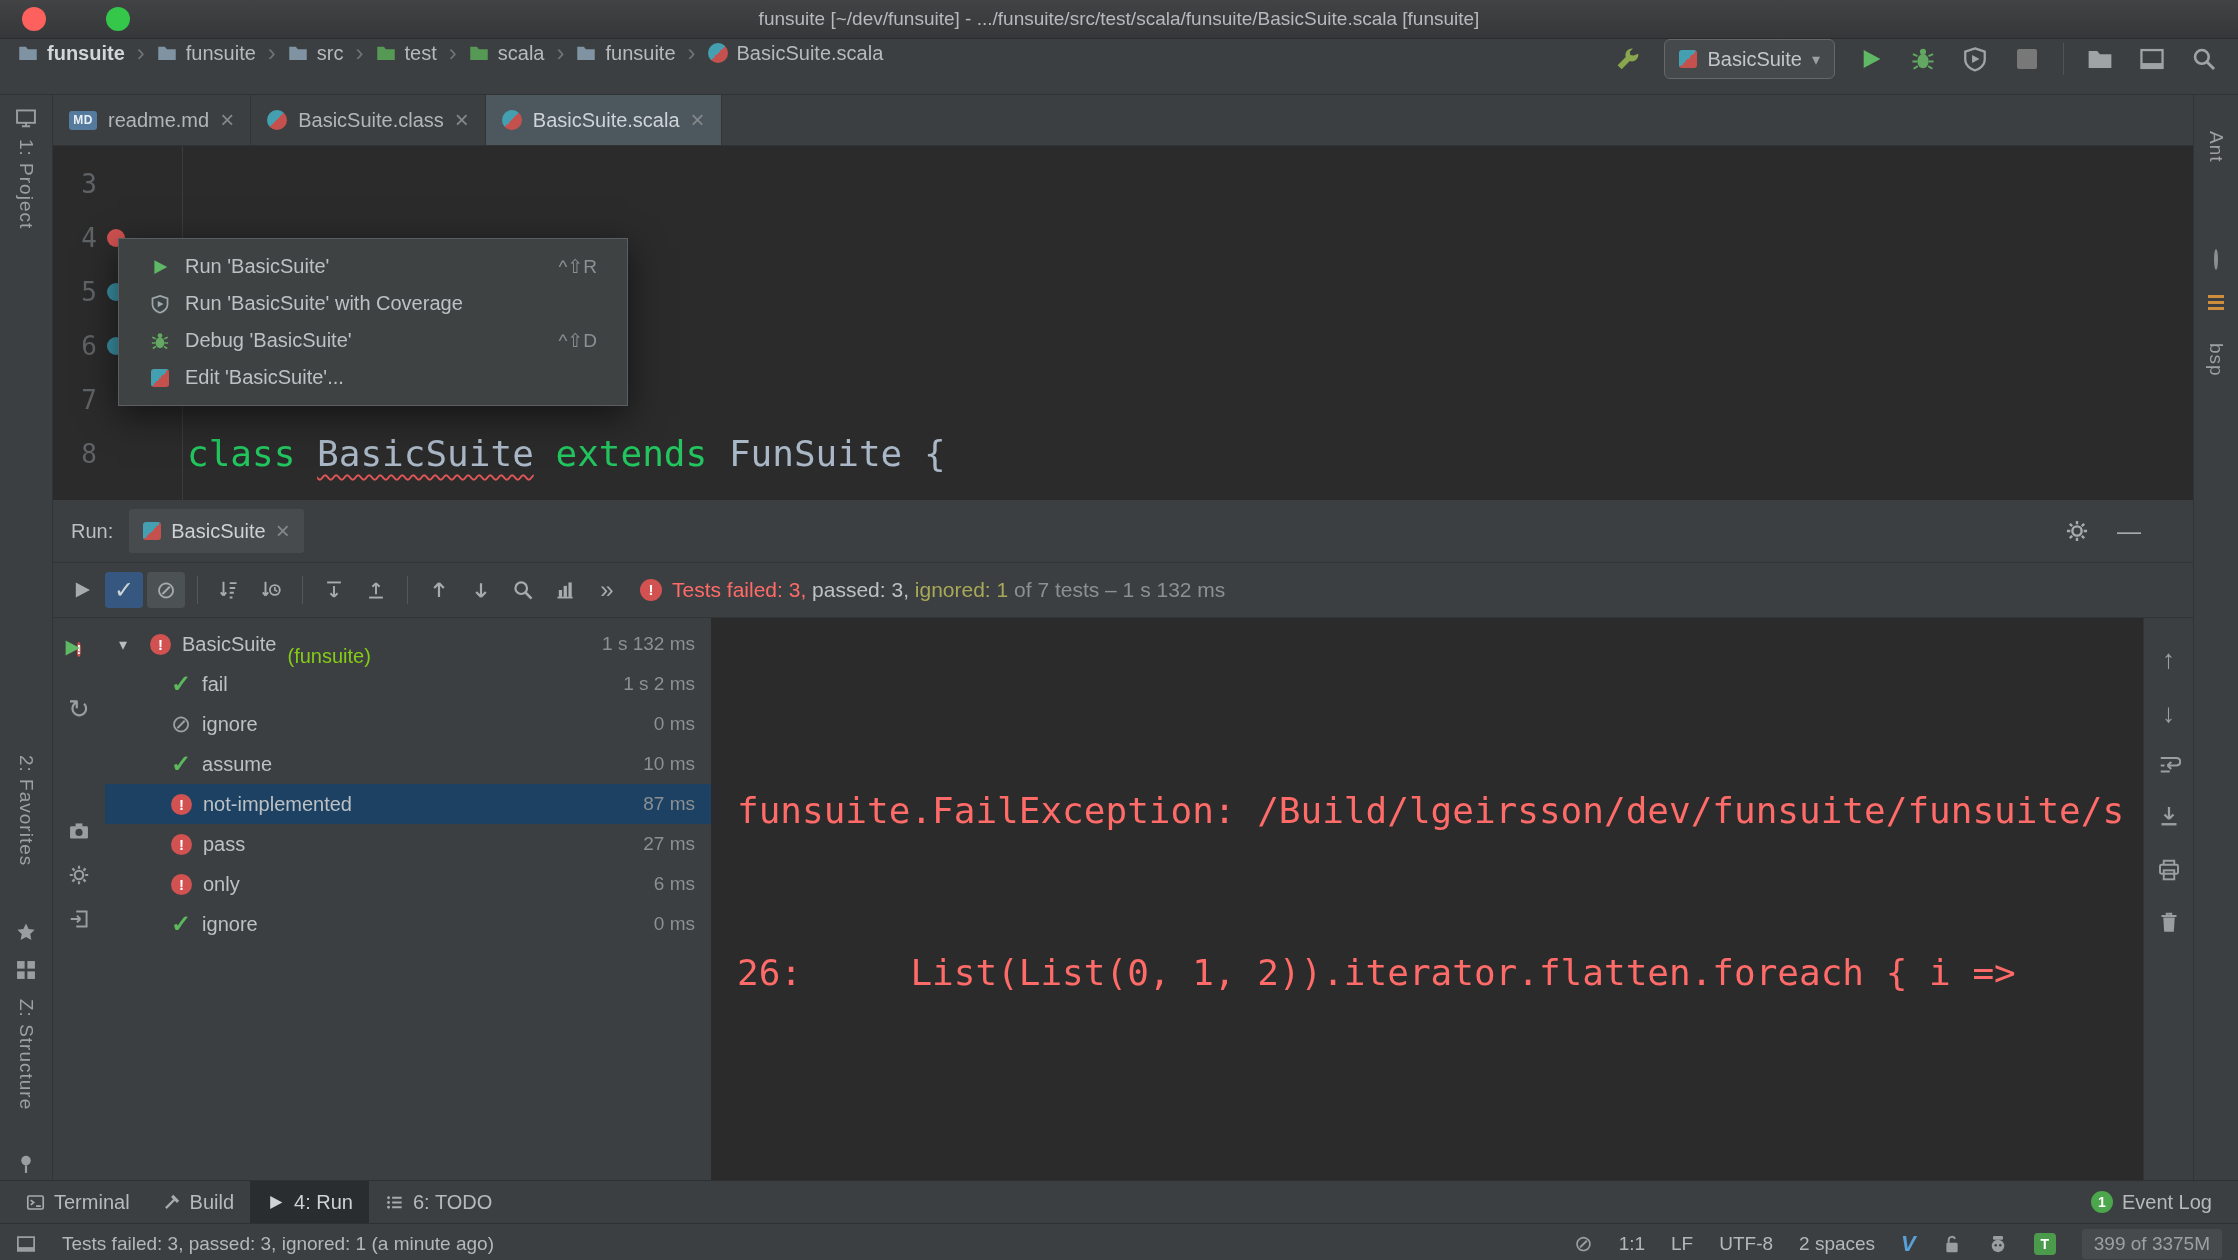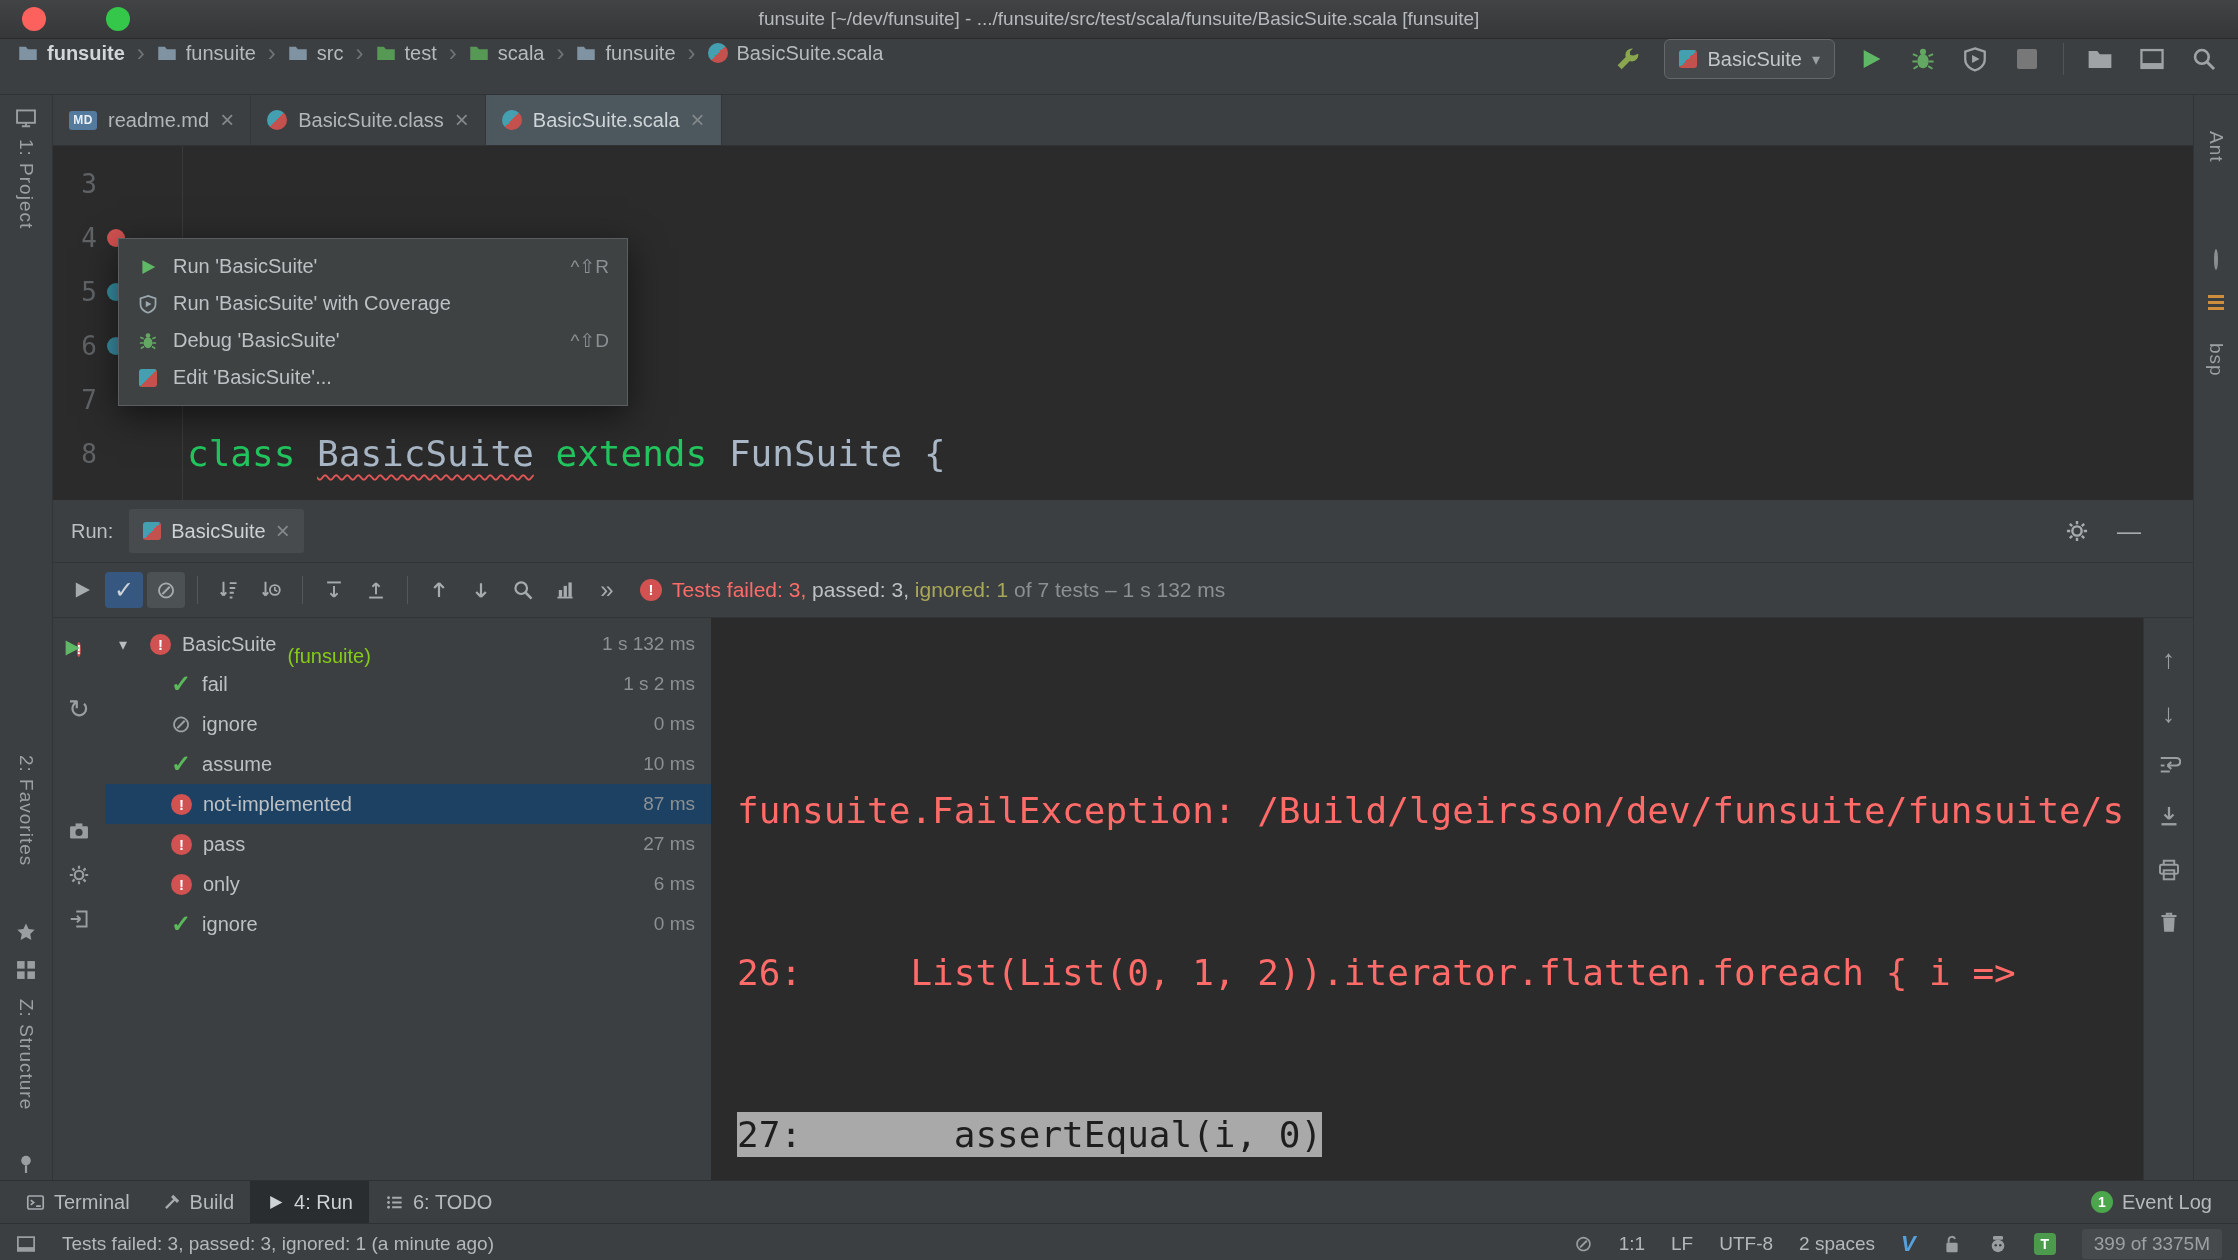--- a/index.html
+++ b/index.html
@@ -70,21 +70,21 @@
   .gdot.err{background:#d25252;}
   .gdot.mark{background:#3a91a5;}
   .code{position:absolute;left:134px;top:11px;right:0;bottom:0;font-family:"DejaVu Sans Mono",monospace;font-size:36px;line-height:54px;white-space:pre;color:#a9b7c6;overflow:hidden;}
   .cl{height:54px;}
   .c-kw{color:#22c55e;}
   .c-com{color:#808080;font-style:italic;}
   .c-err{text-decoration:underline wavy #e05555 2px;text-underline-offset:8px;}
 
   
   .cmenu{position:absolute;left:65px;top:92px;width:508px;background:#3f4243;border:1px solid #5b5e60;box-shadow:0 10px 34px rgba(0,0,0,.55);padding:9px 0;z-index:6;}
-  .mi{height:37px;display:flex;align-items:center;gap:14px;padding:0 18px;font-size:20px;color:#bdc1c3;white-space:nowrap;}
+  .mi{height:37px;display:flex;align-items:center;gap:14px;padding:0 30px;font-size:20px;color:#bdc1c3;white-space:nowrap;}
   .mi .micon{width:22px;height:22px;display:flex;align-items:center;justify-content:center;flex:none;}
   .mi .micon svg{width:20px;height:20px;}
   .mi .sc{margin-left:auto;color:#8c9093;font-size:19px;}
   .run-green{color:#5fb865;}
   .bug-green{color:#62a862;}
   .cov-teal{color:#9aa7ad;}
   .edit-ic{width:18px;height:18px;border-radius:3px;background:linear-gradient(135deg,#44a0b0 50%,#c4514e 50%);}
 
   
   .run-header{height:62px;display:flex;align-items:center;gap:16px;padding-left:18px;background:#3c3f41;flex:none;}
@@ -661,21 +661,20 @@
         <div class="trow">
           <span class="t-pass">✓</span>
           <span>ignore</span>
           <span class="ttime">0 ms</span>
         </div>
       </div>
 
       <div class="console">
         <div><span class="k-r">funsuite.FailException: /Build/lgeirsson/dev/funsuite/funsuite/s</span></div>
         <div><span class="k-r">26:     List(List(0, 1, 2)).iterator.flatten.foreach { i =&gt;</span></div>
-        <div><span class="k-hl">27:       assertEqual(i, 0)</span></div>
         
         
         
         
         
         
       </div>
 
       <div class="con-tb">
         <span class="sic" style="top:26px">↑</span>

